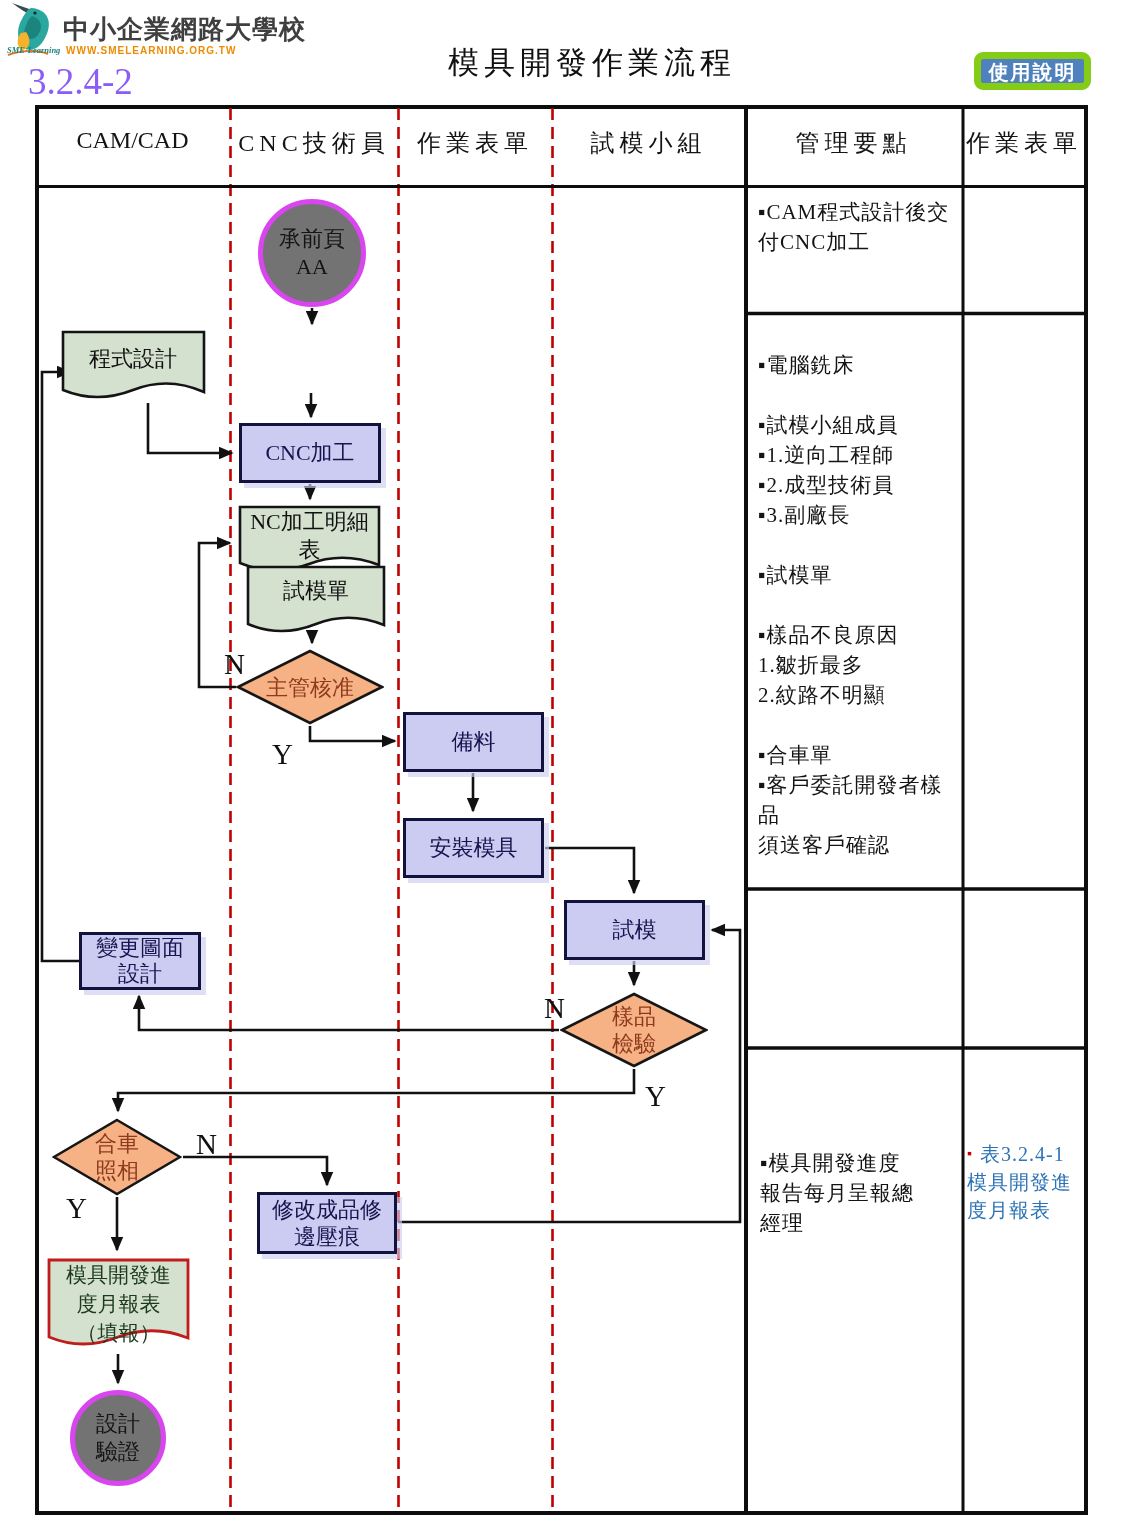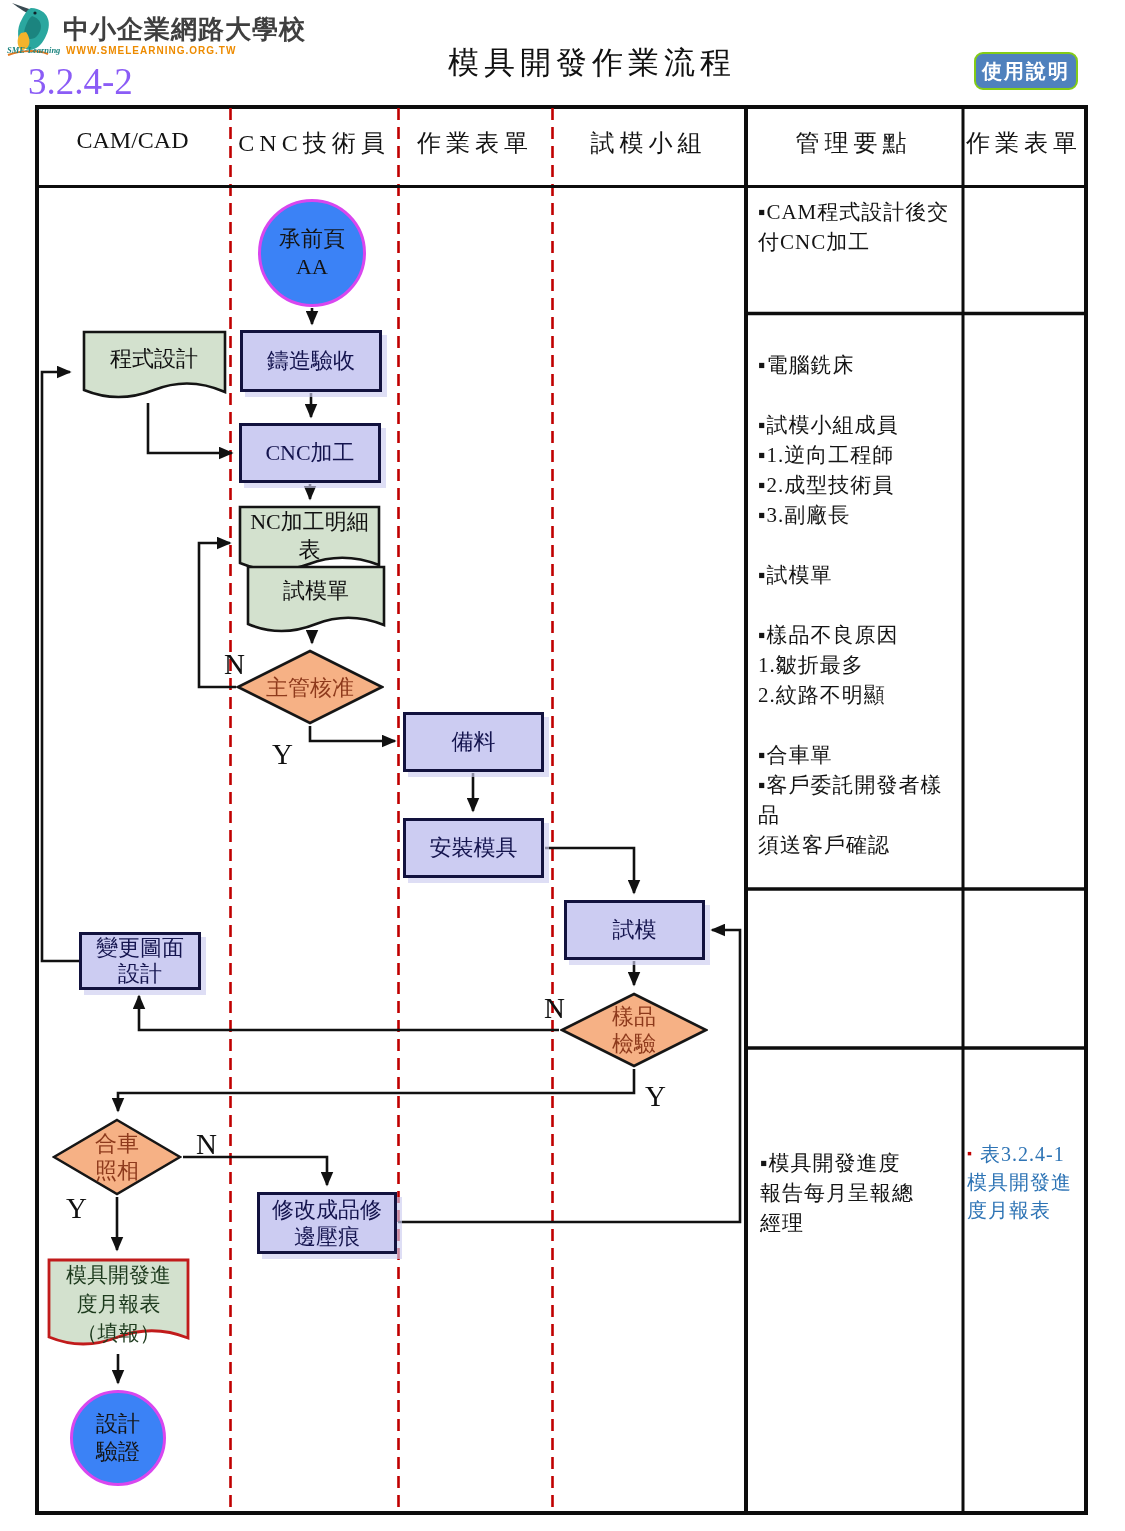--- a/index.html
+++ b/index.html
@@ -8,37 +8,37 @@
     position:relative; width:1125px; height:1531px; background:#fff;
     font-family:"Liberation Serif","DejaVu Serif",serif; overflow:hidden;
   }
   
   .brand { position:absolute; left:63px; top:12px; font-family:"Liberation Sans","DejaVu Sans",sans-serif;
            font-weight:bold; font-size:26px; color:#3f3f3f; letter-spacing:1px; }
   .brand-url { position:absolute; left:66px; top:45px; font-family:"Liberation Sans","DejaVu Sans",sans-serif;
            font-weight:bold; font-size:10px; color:#ed8b00; letter-spacing:1px; }
   .doc-number { position:absolute; left:28px; top:60px; font-size:37px; color:#8b5cf6; }
   .page-title { position:absolute; left:448px; top:42px; font-size:31px; color:#111; letter-spacing:5px; }
-  .help-btn { position:absolute; left:974px; top:52px; width:104px; height:38px;
-           background:#4f81bd; border:2px solid #84cc16; border-radius:9px; color:#fff;
+  .help-btn { position:absolute; left:974px; top:52px; width:117px; height:38px;
+           background:#4f81bd; border:7px solid #84cc16; border-radius:9px; color:#fff;
            font-family:"Liberation Sans","DejaVu Sans",sans-serif; font-weight:bold; font-size:20px;
            letter-spacing:2px; cursor:pointer;text-align:center; }
   
   .table-frame { position:absolute; left:35px; top:105px; width:1053px; height:1410px;
            border:4px solid #0d0d0d; z-index:1; }
   .col-head { position:absolute; top:127px; font-size:24px; color:#141414; text-align:center; z-index:3; }
   .cjk { letter-spacing:5px; }
   
   .overlay { position:absolute; left:0; top:0; z-index:2; pointer-events:none; }
   
   .node { position:absolute; z-index:3; display:flex; align-items:center; justify-content:center;
           text-align:center; white-space:pre-line; font-size:22px; line-height:28px; }
   .proc { background:#ccccf2; border:3px solid #12123e; color:#14144e;
           box-shadow:5px 5px 0 rgba(205,205,240,.65); }
-  .circ { background:#3b82f6; border:3px solid #d946ef; border-radius:50%; color:#141414; }
+  .circ { background:#737373; border:5px solid #d946ef; border-radius:50%; color:#141414; }
   .docnode { position:absolute; z-index:3; }
   .docnode.over { z-index:4; }
   .docnode svg { position:absolute; left:0; top:0; }
   .docnode .lbl { position:relative; z-index:1; display:block; width:100%; text-align:center;
           white-space:pre-line; font-size:22px; line-height:28px; color:#111; }
   .diamond { position:absolute; z-index:3; }
   .diamond svg { position:absolute; left:0; top:0; }
   .diamond .lbl { position:absolute; left:0; top:0; width:100%; height:100%;
           display:flex; align-items:center; justify-content:center; text-align:center;
           white-space:pre-line; font-size:22px; line-height:27px; color:#8e3a1c; }
@@ -115,25 +115,24 @@
       <path d="M183 1157 L327 1157 L327 1185" marker-end="url(#arr)"></path>
       <path d="M117 1197 L117 1250" marker-end="url(#arr)"></path>
       <path d="M118 1354 L118 1383" marker-end="url(#arr)"></path>
       <path d="M398 1222 L740 1222 L740 930 L712 930" marker-end="url(#arr)"></path>
     </g>
   </svg>
 
   <div class="node circ" style="left:258px;top:199px;width:108px;height:108px;">承前頁
 AA</div>
 
-  <div class="node proc" style="left:240px;top:330px;width:142px;height:62px;">鑄造驗收</div>
 
   <div class="node proc" style="left:239px;top:423px;width:142px;height:60px;">CNC加工</div>
 
-  <div class="docnode" style="left:82px;top:330px;width:130px;height:78px;padding-left:14px;">
+  <div class="docnode" style="left:61px;top:330px;width:130px;height:78px;padding-left:14px;">
     <svg width="145" height="78" viewBox="0 0 145 78">
       <path d="M2 2 L143 2 L143 62 Q107 46 72 60 Q36 74 2 60 Z" fill="#d3e1ce" stroke="#141414" stroke-width="2.6"></path>
     </svg>
     <span class="lbl" style="padding-top:15px;">程式設計</span>
   </div>
 
   <div class="docnode" style="left:238px;top:505px;width:143px;height:75px;">
     <svg width="143" height="75" viewBox="0 0 143 75">
       <path d="M2 2 L141 2 L141 60 Q105 46 71 59 Q36 72 2 58 Z" fill="#d3e1ce" stroke="#141414" stroke-width="2.6"></path>
     </svg>

